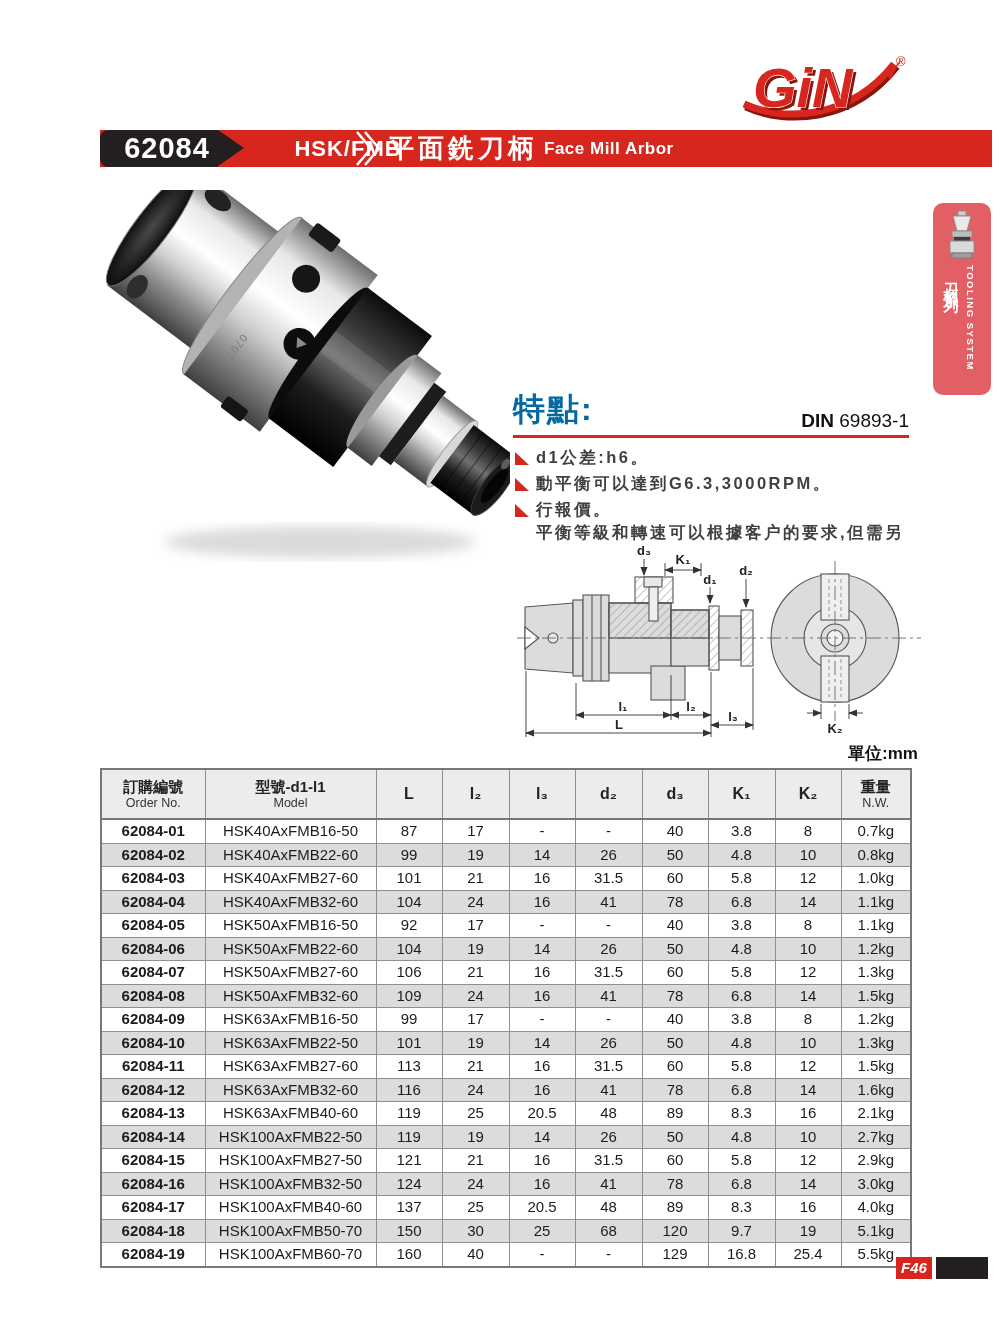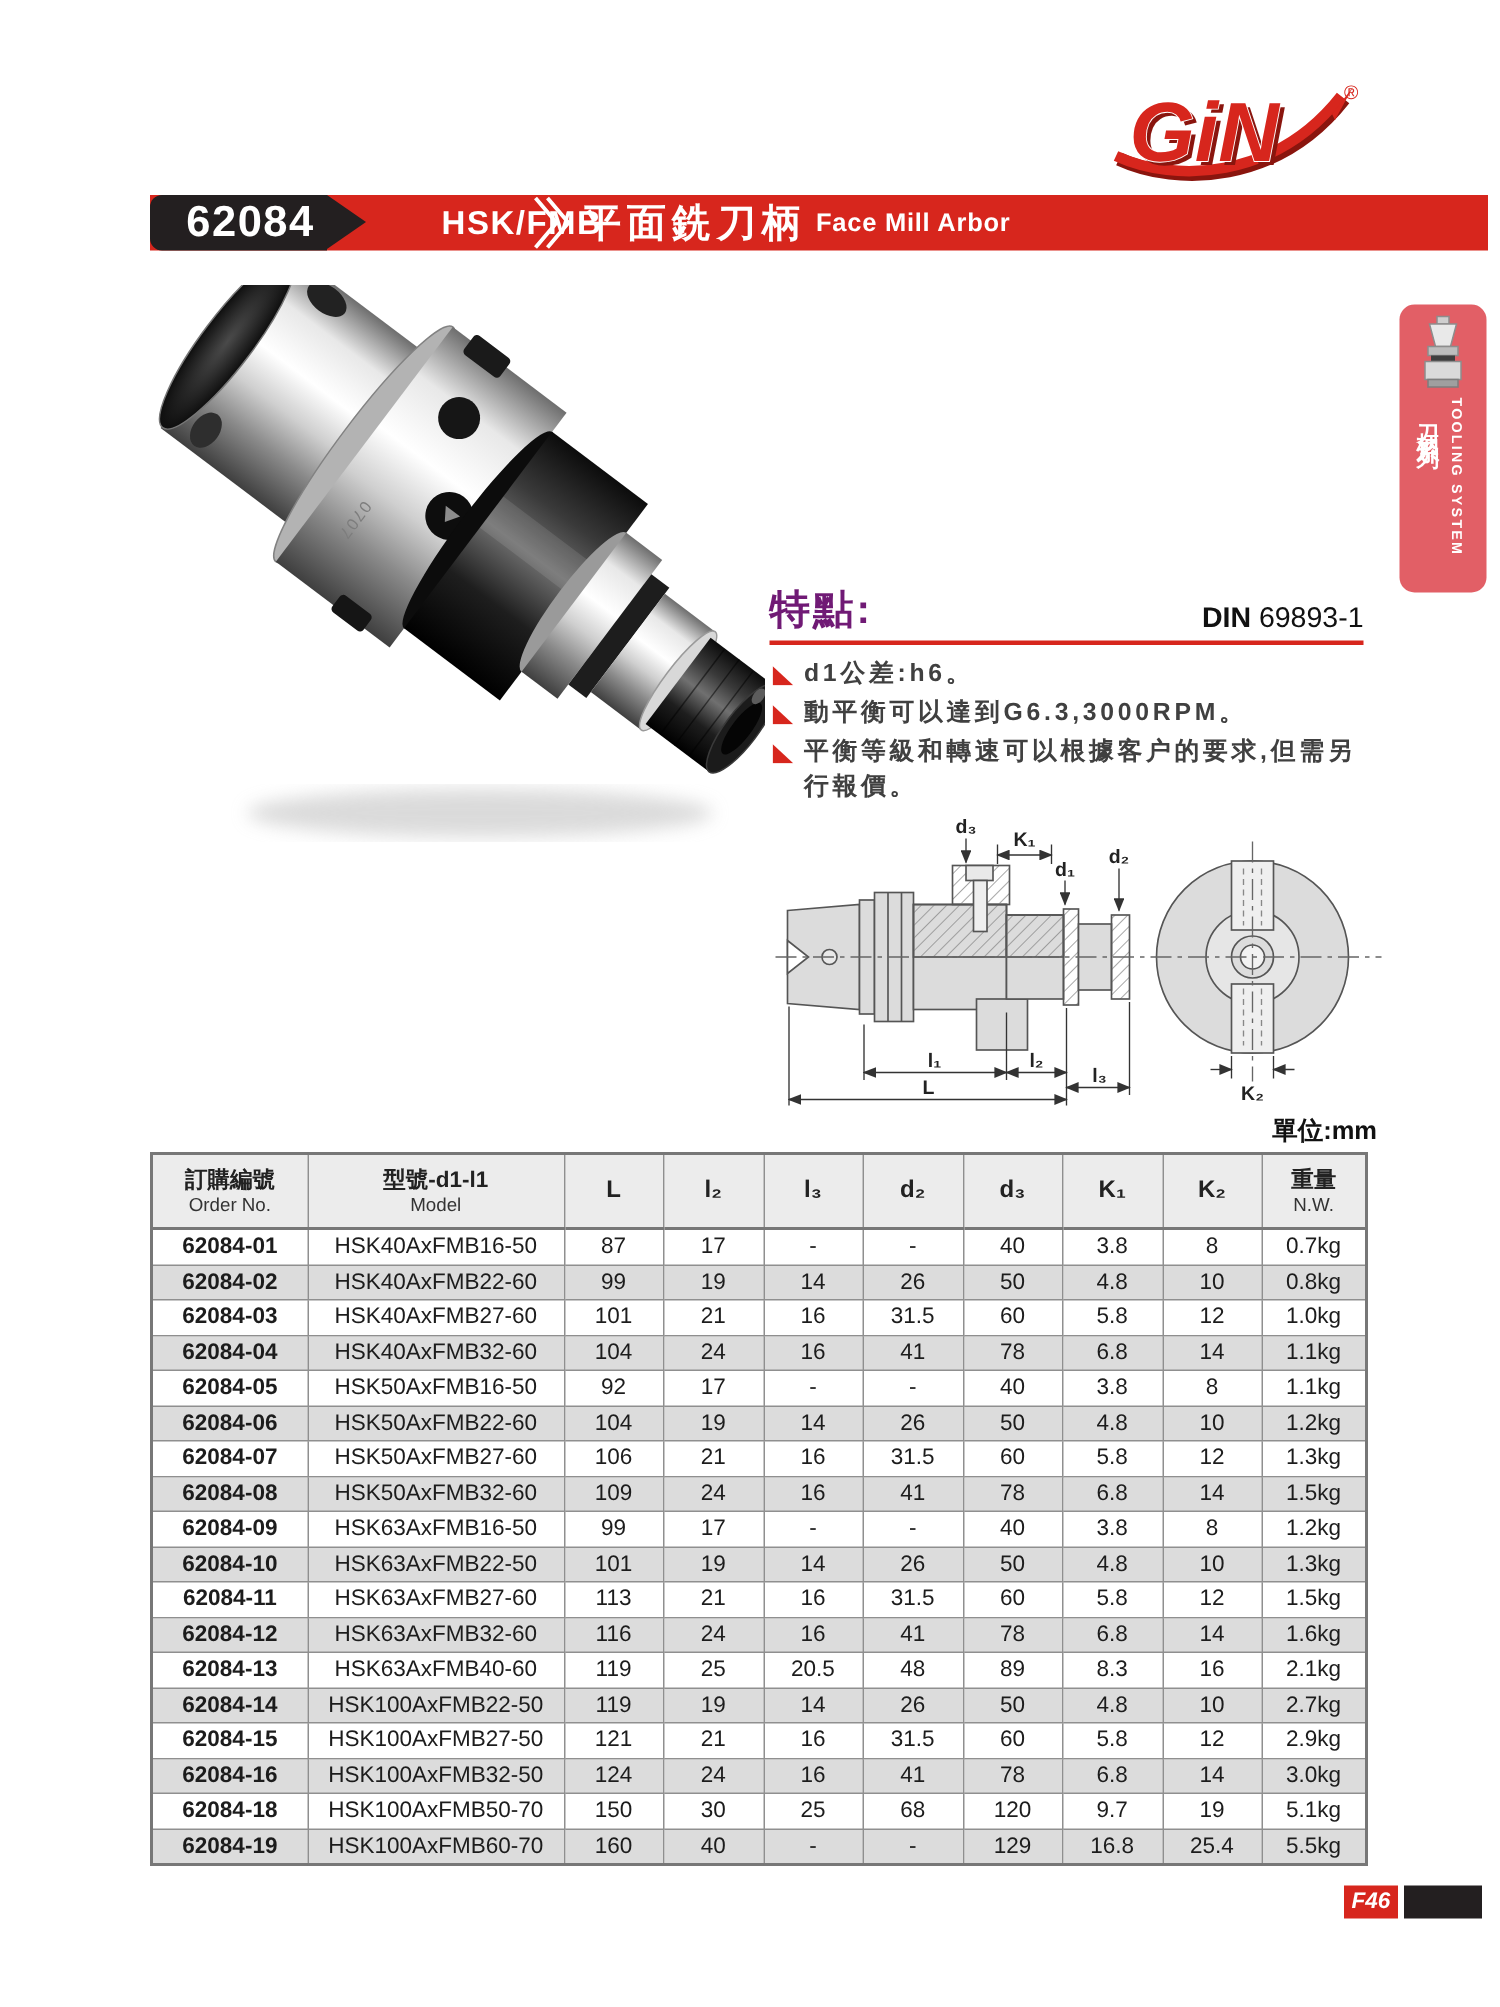--- a/index.html
+++ b/index.html
@@ -23,21 +23,21 @@
 
   
   .side-tab{left:933px;top:203px;width:58px;height:192px;background:#e25f66;border-radius:10px;}
   .tab-icon{position:absolute;left:7px;top:6px;}
   .tab-en{position:absolute;left:32px;top:62px;height:124px;writing-mode:vertical-rl;color:#fff;font-size:9.5px;font-weight:700;letter-spacing:1.5px;white-space:nowrap;}
   .tab-zh{position:absolute;left:8px;top:68px;height:118px;writing-mode:vertical-rl;color:#fff;font-size:15px;font-weight:700;letter-spacing:5px;white-space:nowrap;}
 
   
   .features{left:513px;top:388px;width:396px;}
   .feat-head{display:flex;justify-content:space-between;align-items:flex-end;border-bottom:3px solid #d7261d;padding-bottom:3px;}
-  .feat-title{color:#701a75;font-size:27px;font-weight:800;letter-spacing:2px;}
+  .feat-title{color:#0369a1;font-size:32px;font-weight:800;letter-spacing:2px;}
   .feat-din{font-size:19px;color:#111;}
   .feat-din b{font-weight:800;}
   .bullets{margin-top:8px;}
   .bullet{display:flex;align-items:flex-start;margin-bottom:3px;}
   .tri{width:14px;height:13px;background:#d7261d;clip-path:polygon(0 0,100% 100%,0 100%);margin:6px 7px 0 2px;flex-shrink:0;}
   .btext{font-size:16.5px;font-weight:600;letter-spacing:2.5px;line-height:23px;color:#404040;white-space:nowrap;}
 
   
   .unit{left:760px;top:742px;width:158px;text-align:right;font-size:17px;font-weight:600;color:#111;}
 
@@ -168,22 +168,22 @@
         <span class="tri"></span>
         <div class="btext">d1公差:h6。</div>
       </div>
       <div class="bullet">
         <span class="tri"></span>
         <div class="btext">動平衡可以達到G6.3,3000RPM。</div>
       </div>
       <div class="bullet">
         <span class="tri"></span>
         <div>
+          <div class="btext">行報價。</div>
           <div class="btext">平衡等級和轉速可以根據客户的要求,但需另</div>
-          <div class="btext">行報價。</div>
         </div>
       </div>
     </div>
   </div>
 
   <svg class="abs" style="left:513px;top:543px;" width="412" height="205" viewBox="0 0 412 205">
     <defs>
       <pattern id="hatch" patternUnits="userSpaceOnUse" width="6" height="6" patternTransform="rotate(45)">
         <line x1="0" y1="0" x2="0" y2="6" stroke="#8a8a8a" stroke-width="1"></line>
       </pattern>
@@ -502,20 +502,32 @@
             <td>124</td>
             <td>24</td>
             <td>16</td>
             <td>41</td>
             <td>78</td>
             <td>6.8</td>
             <td>14</td>
             <td>3.0kg</td>
           </tr>
           <tr>
+            <td class="col-order">62084-17</td>
+            <td>HSK100AxFMB40-60</td>
+            <td>137</td>
+            <td>25</td>
+            <td>20.5</td>
+            <td>48</td>
+            <td>89</td>
+            <td>8.3</td>
+            <td>16</td>
+            <td>4.0kg</td>
+          </tr>
+          <tr>
             <td class="col-order">62084-18</td>
             <td>HSK100AxFMB50-70</td>
             <td>150</td>
             <td>30</td>
             <td>25</td>
             <td>68</td>
             <td>120</td>
             <td>9.7</td>
             <td>19</td>
             <td>5.1kg</td>

